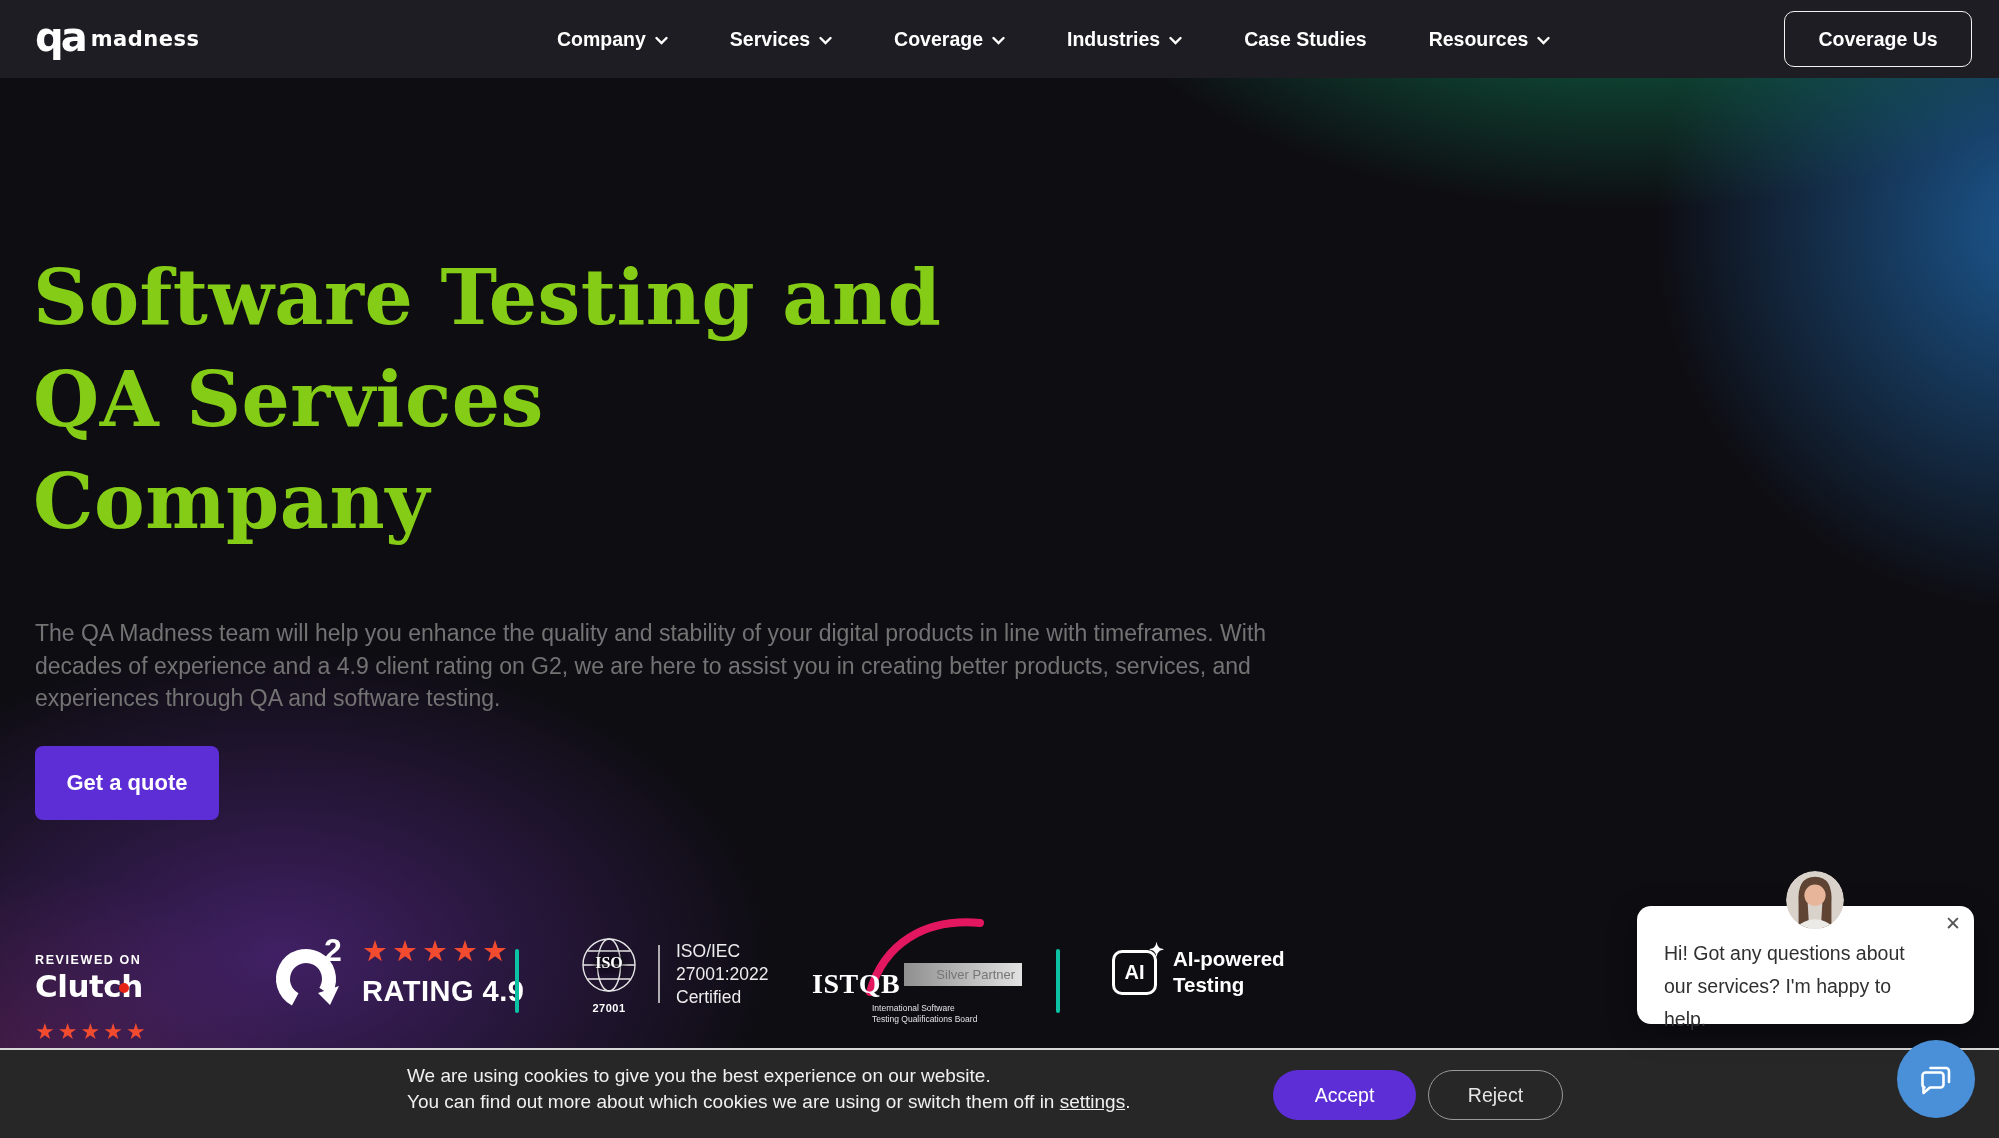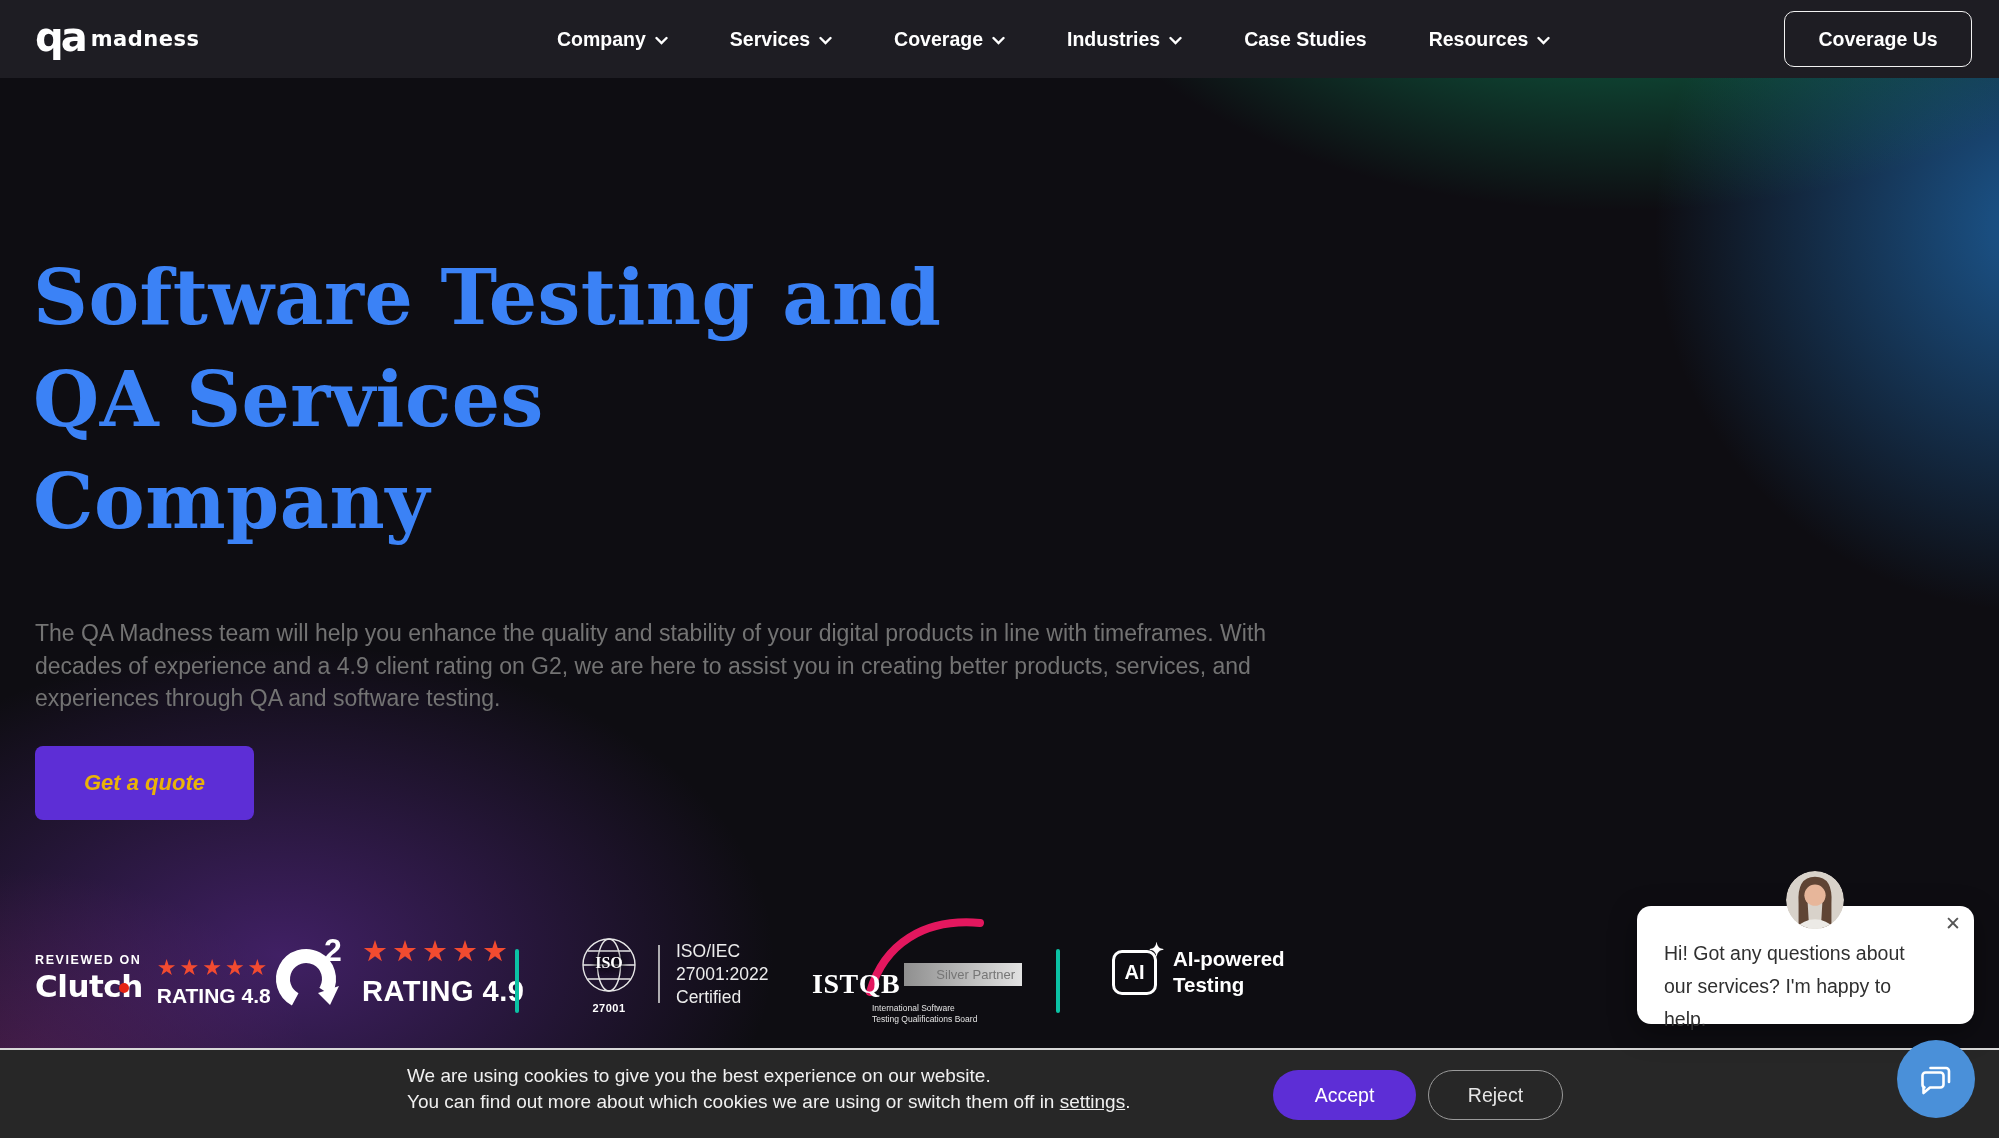--- a/index.html
+++ b/index.html
@@ -25,31 +25,31 @@
   .logo{position:absolute;left:35px;top:17px;display:flex;align-items:center;gap:6px;cursor:pointer;color:#fff;}
   .logo-qa{font-family:"DejaVu Sans",sans-serif;font-weight:800;font-size:40px;line-height:40px;letter-spacing:-3px;}
   .logo-madness{font-family:"DejaVu Sans",sans-serif;font-weight:700;font-size:21px;letter-spacing:.5px;margin-top:4px;}
   .navmenu{position:absolute;left:557px;top:0;height:78px;display:flex;align-items:center;gap:62px;}
   .navitem{display:flex;align-items:center;gap:9px;color:#fff;font-weight:700;font-size:19.5px;cursor:pointer;white-space:nowrap;}
   .chev{display:inline-block;margin-top:2px;}
   .contact-btn{position:absolute;right:27px;top:11px;width:188px;height:56px;border:1.6px solid #f2f2f2;border-radius:10px;
     background:transparent;color:#fff;font-family:"Liberation Sans",sans-serif;font-weight:700;font-size:19.5px;cursor:pointer;}
 
   
-  .hero-title{position:absolute;left:33px;top:196px;color:#3b82f6;font-family:"DejaVu Serif",serif;
+  .hero-title{position:absolute;left:33px;top:196px;color:#84cc16;font-family:"DejaVu Serif",serif;
     font-weight:700;font-size:76px;line-height:102px;letter-spacing:.5px;}
   .hero-desc{position:absolute;left:35px;top:594px;width:1295px;color:#737373;font-size:23px;line-height:32.5px;}
-  .cta-btn{position:absolute;left:35px;top:746px;width:219px;height:74px;border:none;border-radius:8px;
-    background:var(--accent);color:#eab308;font-family:"Liberation Sans",sans-serif;font-weight:700;font-size:22px;cursor:pointer;font-style:italic;}
+  .cta-btn{position:absolute;left:35px;top:746px;width:184px;height:74px;border:none;border-radius:8px;
+    background:var(--accent);color:#ffffff;font-family:"Liberation Sans",sans-serif;font-weight:700;font-size:22px;cursor:pointer;}
 
   
   .badge{position:absolute;color:#fff;}
   .stars{color:var(--star);letter-spacing:3px;white-space:nowrap;}
 
-  .badge-clutch{left:35px;top:953px;display:flex;gap:14px;align-items:flex-start;}
+  .badge-clutch{left:35px;top:953px;display:flex;gap:14px;align-items:flex-start;flex-direction:column;}
   .clutch-left{display:flex;flex-direction:column;}
   .clutch-reviewed{font-size:12.5px;font-weight:700;letter-spacing:1.6px;margin-bottom:2px;}
   .clutch-word{position:relative;font-family:"DejaVu Sans",sans-serif;font-weight:800;font-size:31px;line-height:34px;letter-spacing:-.5px;}
   .clutch-dot{position:absolute;left:84px;top:14px;width:10px;height:10px;border-radius:50%;background:#e62415;}
   .clutch-right{display:flex;flex-direction:column;padding-top:2px;}
   .clutch-right .stars{font-size:22px;line-height:26px;}
   .clutch-rating{font-weight:700;font-size:21px;margin-top:3px;}
 
   .badge-g2{left:272px;top:933px;display:flex;gap:12px;align-items:flex-start;}
   .g2-right{display:flex;flex-direction:column;padding-top:2px;}

